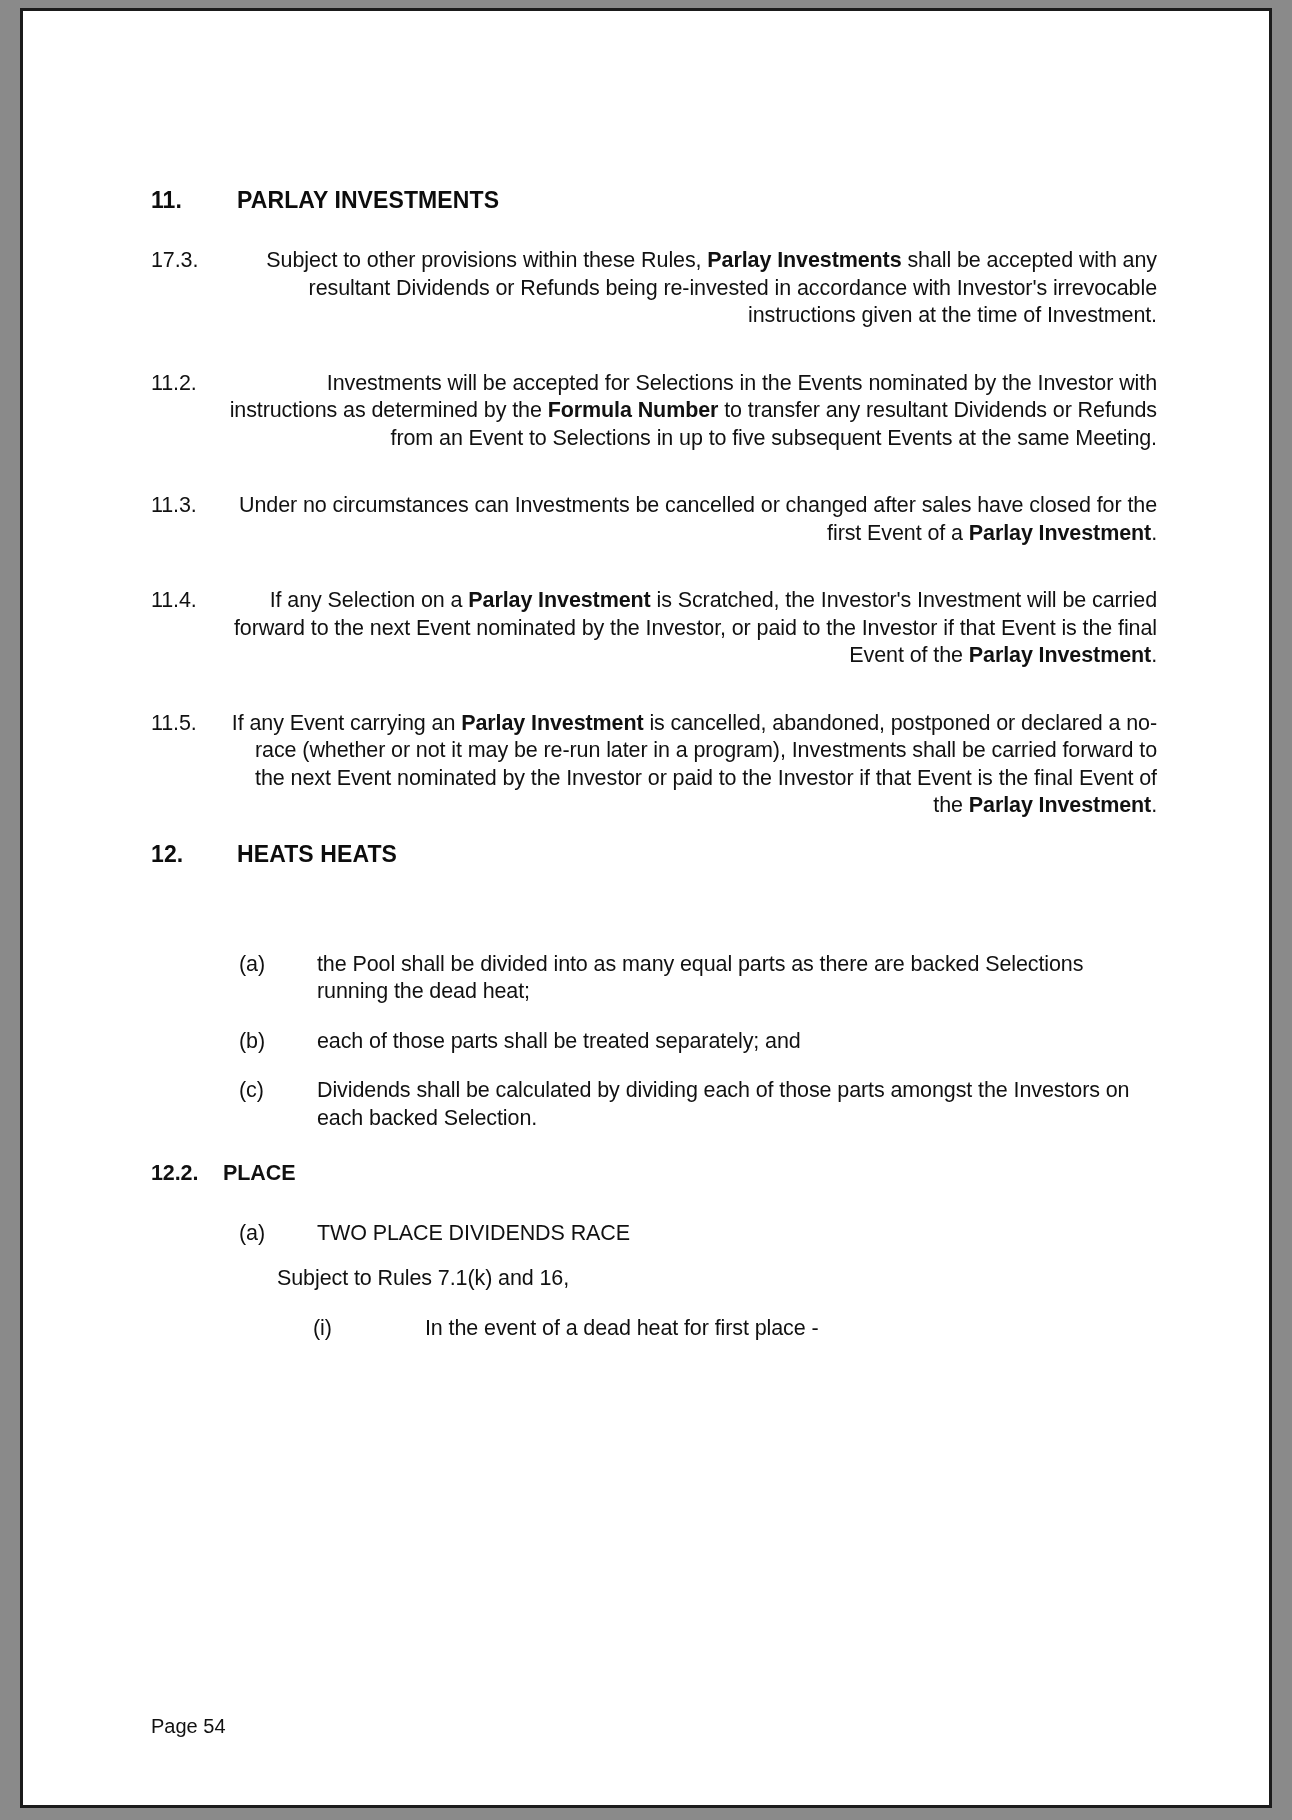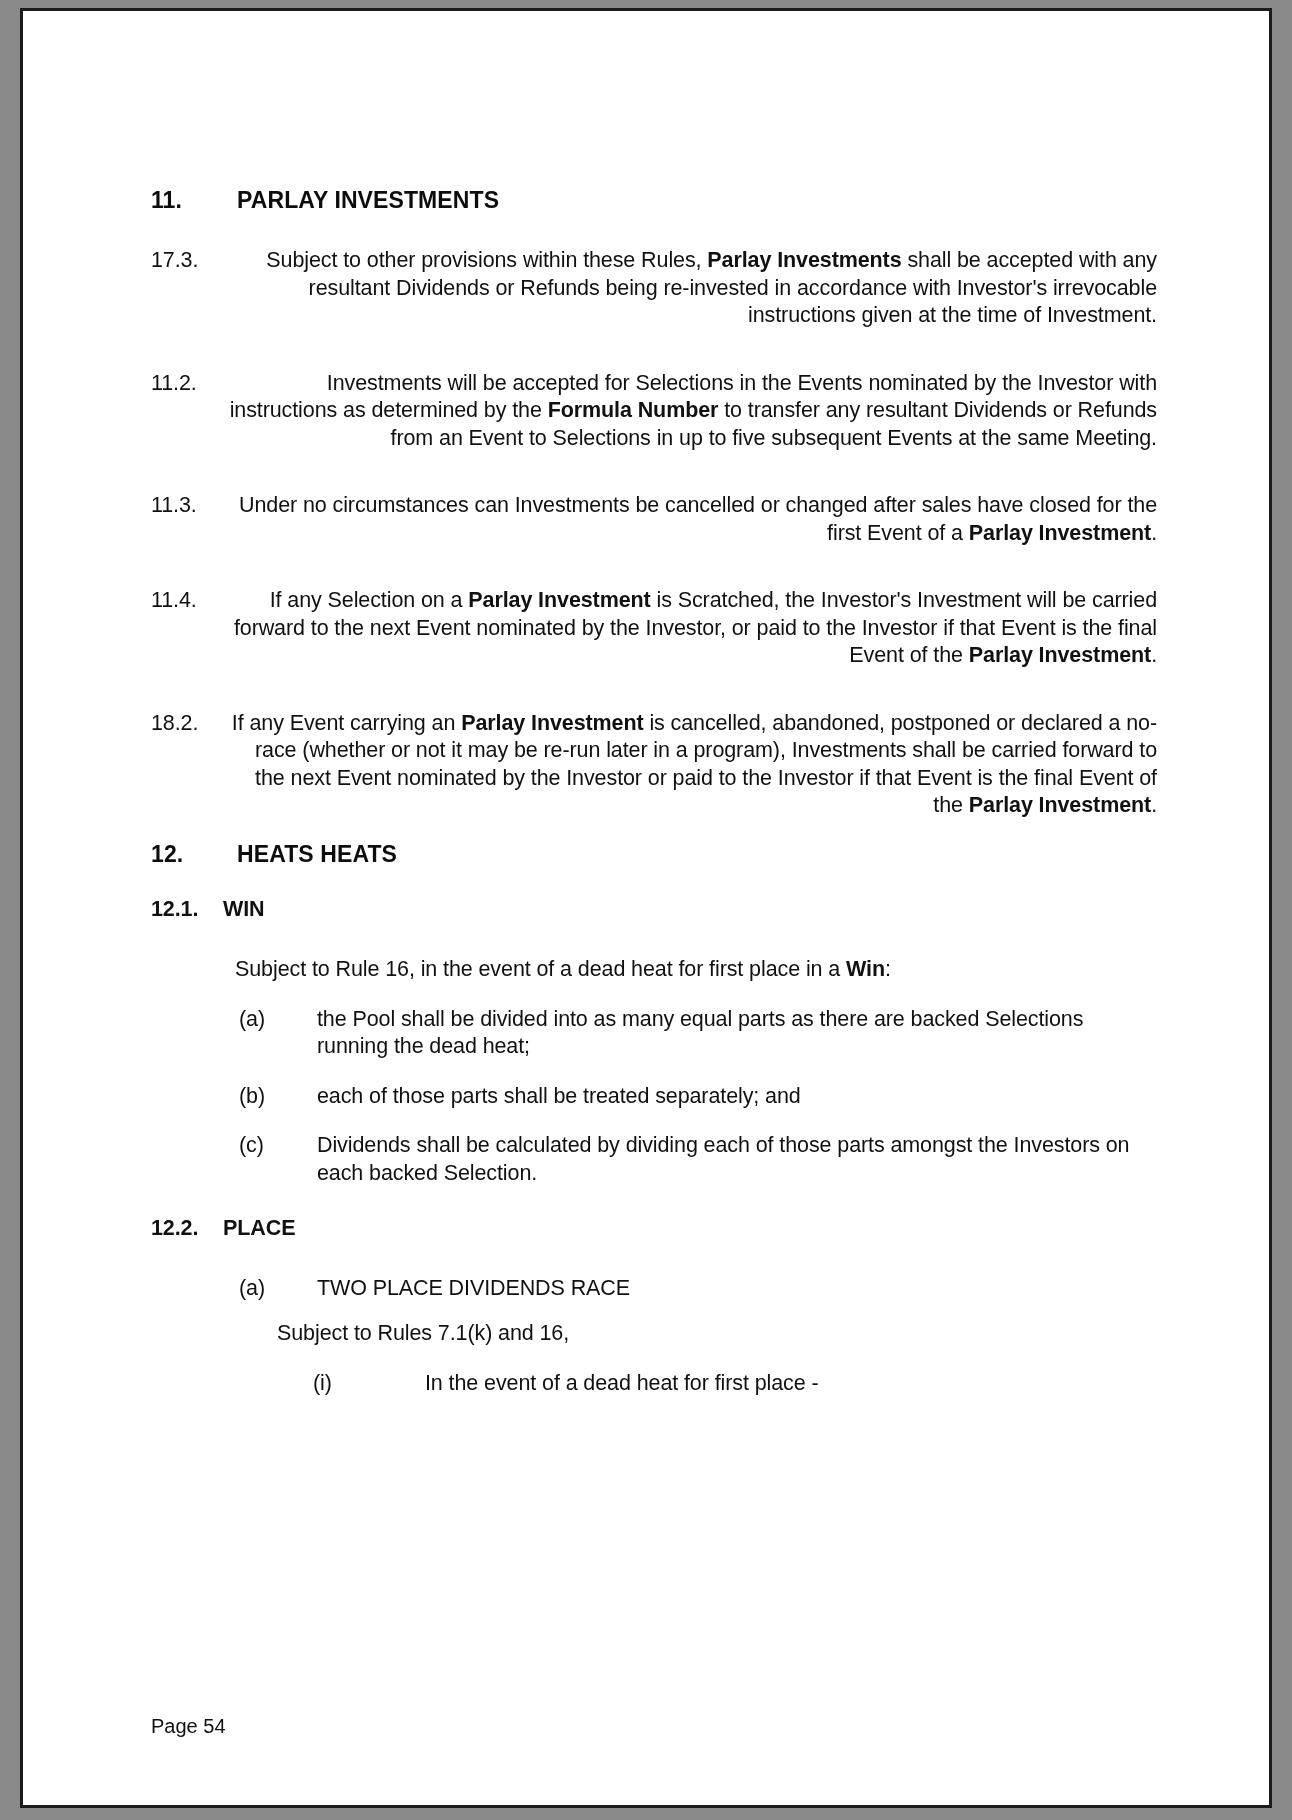--- a/index.html
+++ b/index.html
@@ -177,41 +177,36 @@
       <div class="sp-clause"></div>
 
       <div class="clause">
         <span class="num">11.4.</span>
         <span class="body"><span>If any Selection on a </span><b>Parlay Investment</b><span> is Scratched, the Investor's Investment will be carried forward to the next Event nominated by the Investor, or paid to the Investor if that Event is the final Event of the </span><b>Parlay Investment</b><span>.</span></span>
       </div>
 
       <div class="sp-clause"></div>
 
       <div class="clause">
-        <span class="num">18.2.</span>
+        <span class="num">11.5.</span>
         <span class="body"><span>If any Event carrying an </span><b>Parlay Investment</b><span> is cancelled, abandoned, postponed or declared a no-race (whether or not it may be re-run later in a program), Investments shall be carried forward to the next Event nominated by the Investor or paid to the Investor if that Event is the final Event of the </span><b>Parlay Investment</b><span>.</span></span>
       </div>
 
       <div class="sp-sec12-before"></div>
 
       <h2 class="section-heading">
         <span class="num">12.</span>
         <span class="title">HEATS HEATS</span>
       </h2>
 
       <div class="sp-after-sec12"></div>
 
-      <div class="sub-heading">
-        <span class="num">12.1.</span>
-        <span class="title">WIN</span>
-      </div>
 
       <div class="sp-after-win"></div>
 
-      <div class="indent-para"><span>Subject to Rule 16, in the event of a dead heat for first place in a </span><b>Win</b><span>:</span></div>
 
       <div class="sp-after-lead"></div>
 
       <div class="alpha-item">
         <span class="marker">(a)</span>
         <span class="body">the Pool shall be divided into as many equal parts as there are backed Selections running the dead heat;</span>
       </div>
 
       <div class="sp-between-alpha"></div>
 

